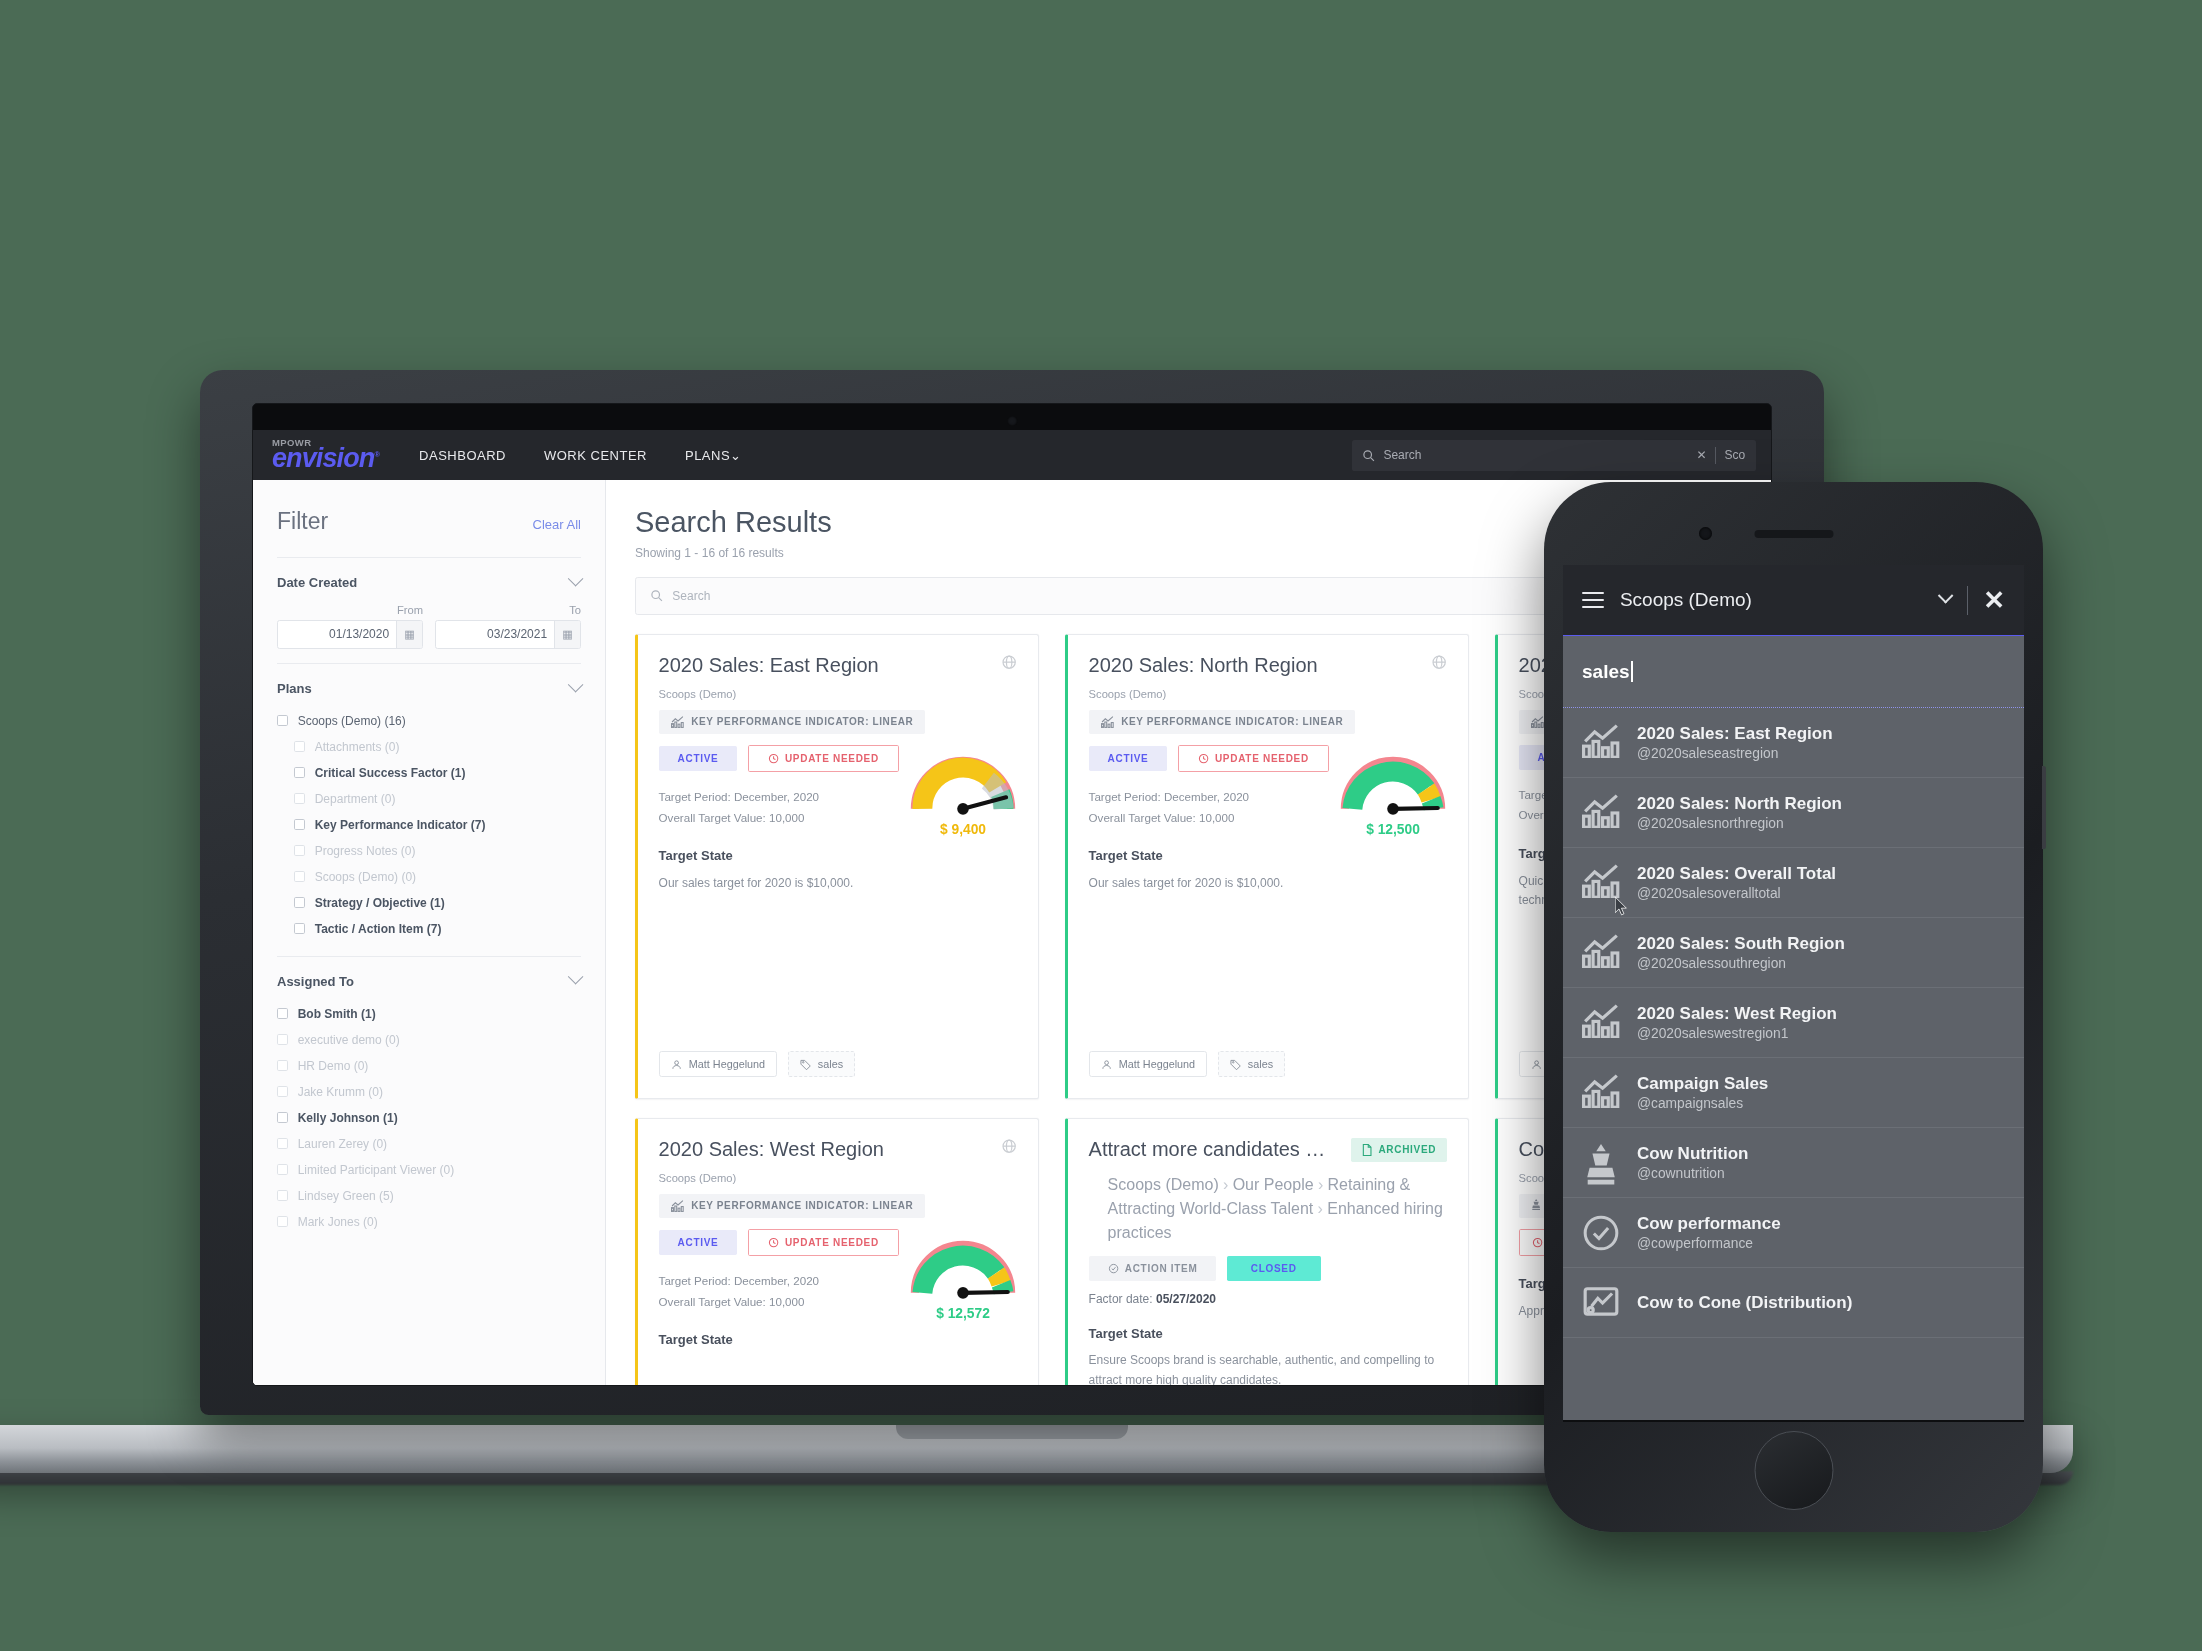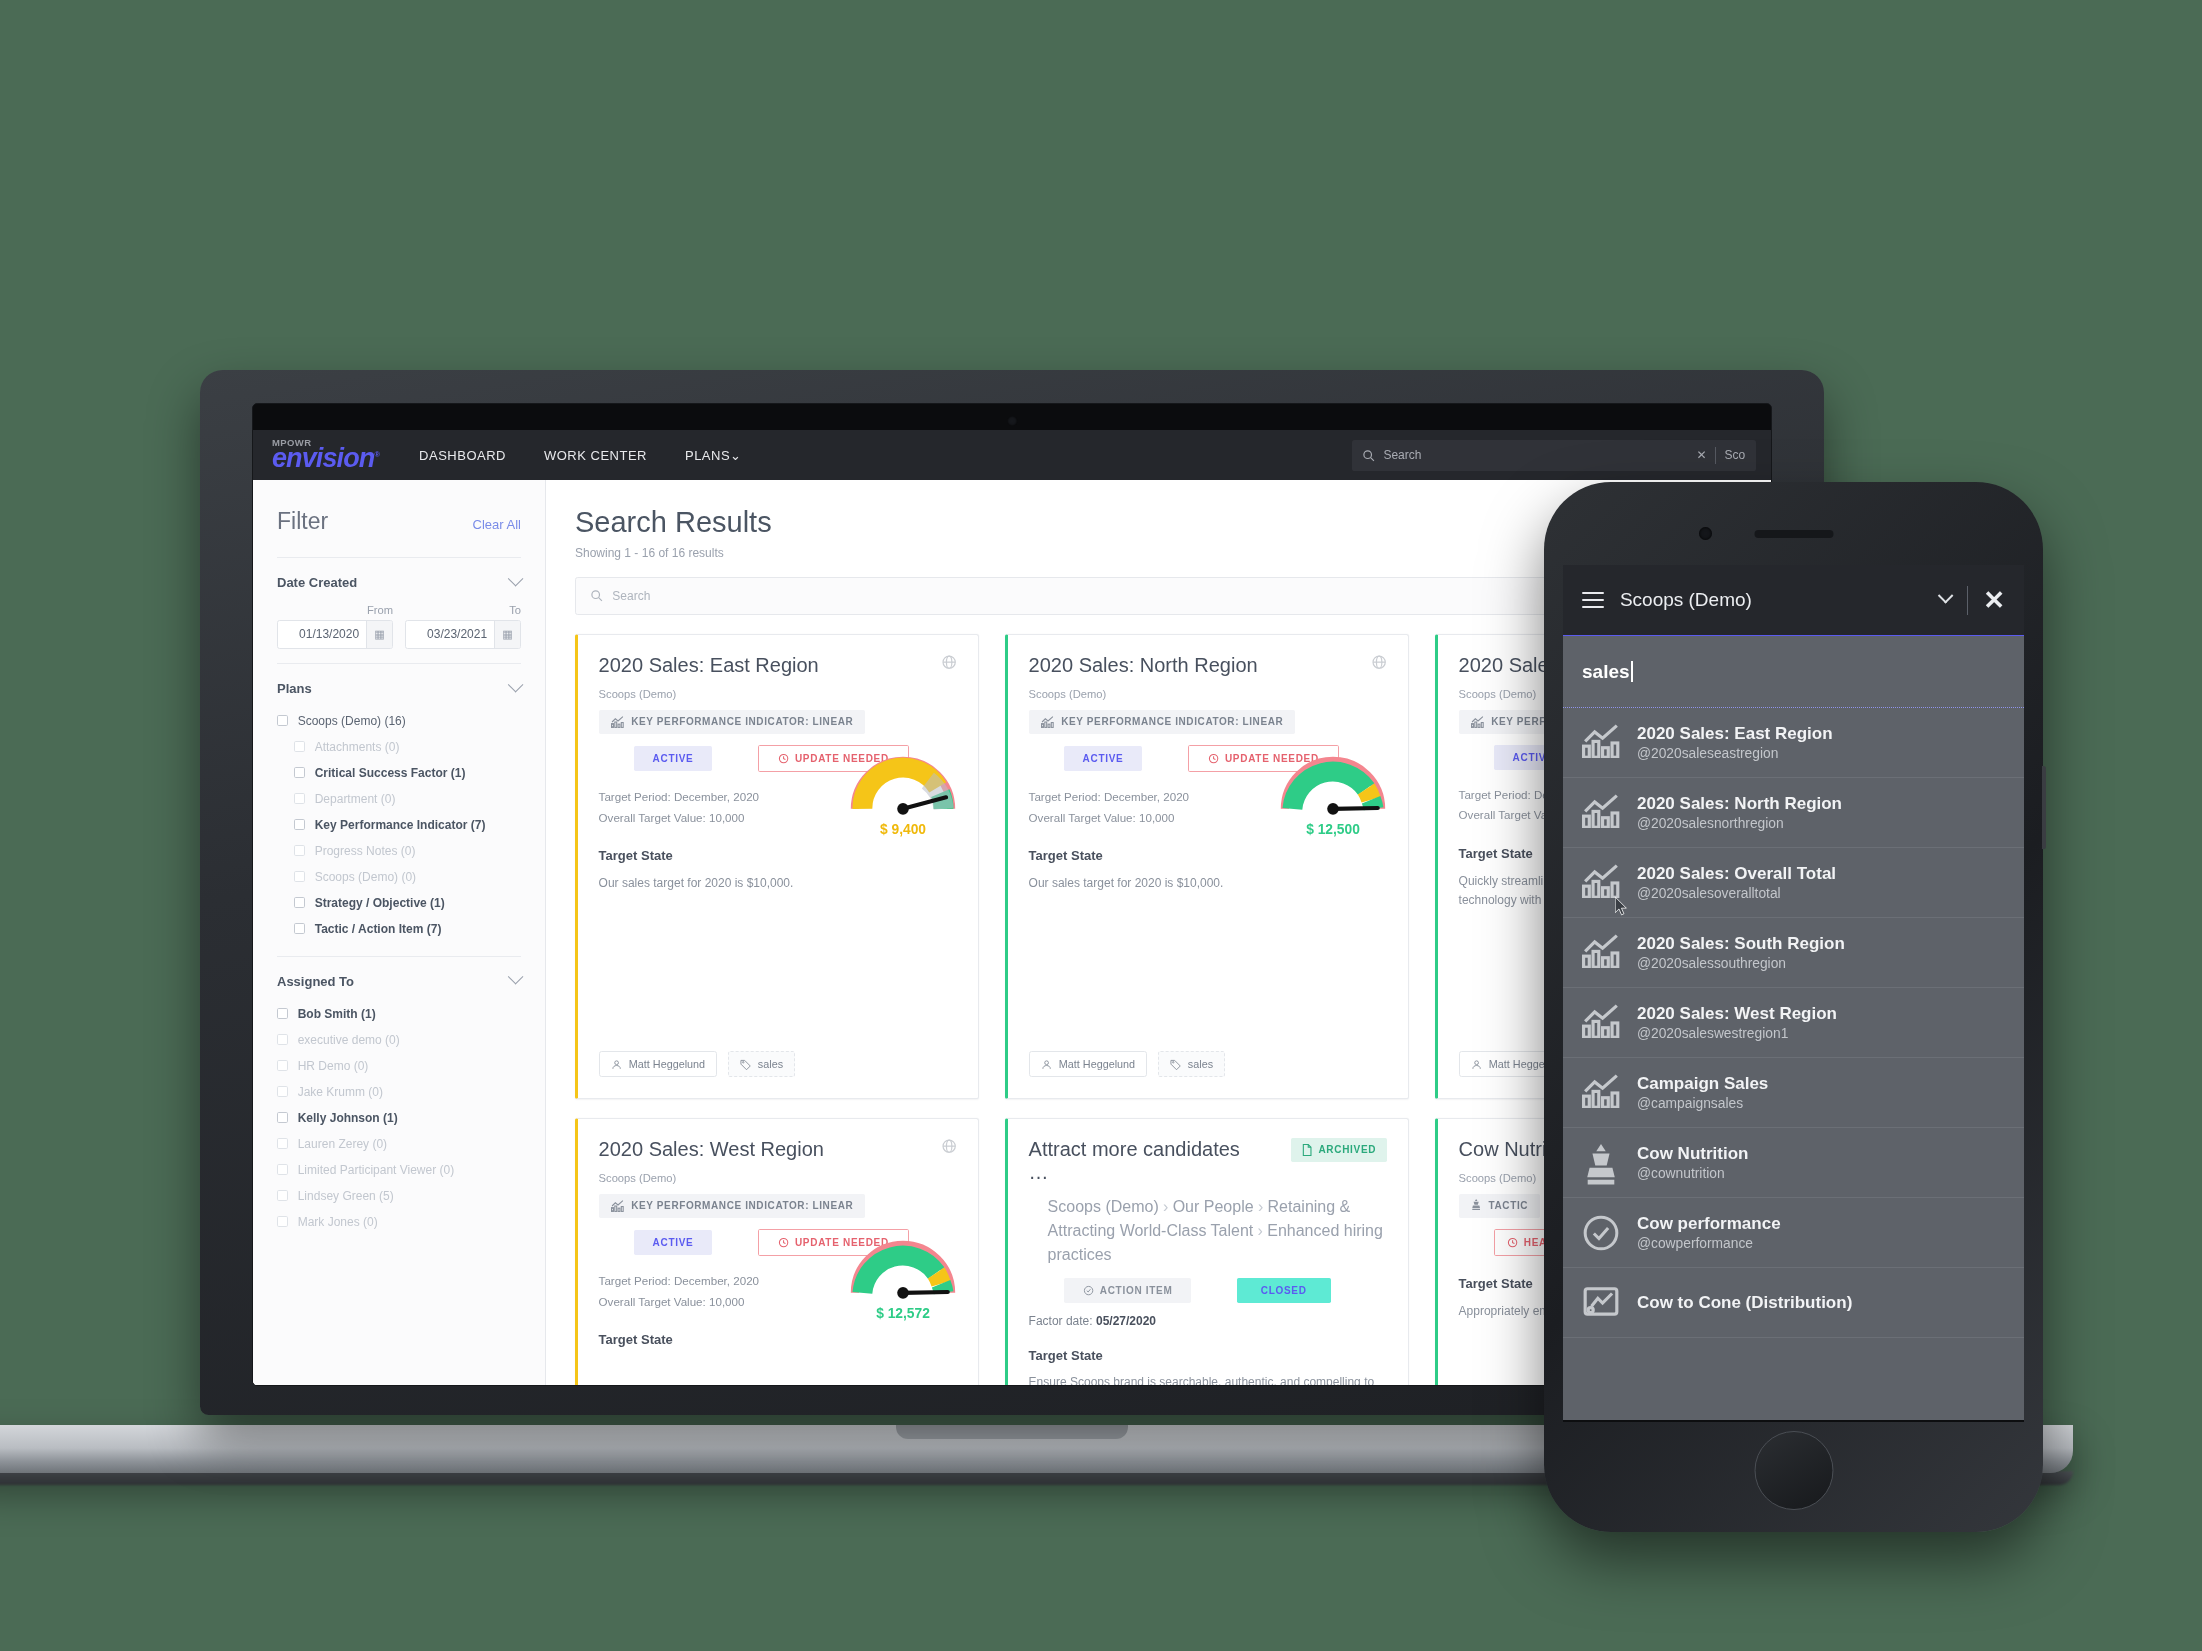--- a/index.html
+++ b/index.html
@@ -86,21 +86,21 @@
     position:absolute; right: 15.5px; top:9.5px;
     width: 404px; height: 31px; background:#303238;
     border-radius:2.6px; display:flex; align-items:center; padding: 0 10.3px;
     gap: 8.6px; color:#a9acb3; font-size:12px;
   }
   .navsearch .sep { width:0.9px; height:17px; background:#565961; }
 
   
   .appbody { display:flex; height: calc(100% - 50px); background:#fff; }
   .sidebar {
-    width: 293px; background:#fbfbfc; border-right:0.9px solid #e6e8ec;
+    width: 353px; background:#fbfbfc; border-right:0.9px solid #e6e8ec;
     padding: 0 24px; flex: none;
   }
   .sb-top { display:flex; align-items:baseline; justify-content:space-between; padding: 27.5px 0 22.4px; }
   .sb-title { font-size: 23px; color:#6b7280; font-weight:400; }
   .sb-clear { font-size: 13px; color:#7a8ce8; cursor:pointer; }
   .sb-sect { border-top:0.9px solid #e9ebef; padding: 17px 0 13.8px; }
   .sb-sect:first-of-type { border-top:none; }
   .sb-sect-head {
     display:flex; align-items:center; justify-content:space-between;
     font-size: 13px; font-weight:700; color:#4b5563; cursor:pointer;
@@ -156,21 +156,21 @@
   .card-crumb { font-size:16px; color:#9aa1ad; margin-top: 11.2px; line-height:1.5;margin-left:19px; }
   .card-crumb .sep { color:#c6cbd3; padding: 0 4.3px; }
   .typebar {
     margin-top: 9.5px; background:#f2f3f6; border-radius:1.7px; height:24px;
     display:inline-flex; align-items:center; gap:7.7px; padding: 0 12px;
     font-size: 10px; letter-spacing:0.6px; color:#7b838f; font-weight:700;
     text-transform: uppercase; max-width:100%;
   }
   .badgerow { display:flex; align-items:center; gap: 10.3px; margin-top: 11.2px; flex-wrap:wrap; }
   .bdg { font-size:10px; font-weight:700; letter-spacing:0.7px; border-radius:1.7px;
-         padding: 6.9px 19px; text-transform:uppercase; display:inline-flex; align-items:center; gap:6px;margin-left:35px; }
+         padding: 6.9px 19px; text-transform:uppercase; display:inline-flex; align-items:center; gap:6px; }
   .bdg.active { background:#e9eaf9; color:#5b5bf0; }
   .bdg.closed { background:#5eead4; color:#5b5bf0; padding: 6.9px 24px; text-align: center; }
   .bdg.update { border:0.9px solid #f4a0a6; color:#e5626e; background:#fff; }
   .bdg.health { border:0.9px solid #f4a0a6; color:#e5626e; background:#fff; padding: 6.9px 12px; }
   .bdg.actionitem { background:#f2f3f6; color:#8a919c; }
   .bdg.archived { background:#dff3ec; color:#2ba97c; padding: 6px 11.2px; }
   .targetdate { font-size:12px; color:#7b838f; }
   .targetdate b { color:#49505d; font-weight:700; }
   .kv { margin-top: 15.5px; font-size:11.6px; color:#8a919c; line-height:1.75; }
   .ts-label { margin-top: 20.6px; font-size:13px; font-weight:700; color:#49505d; }

